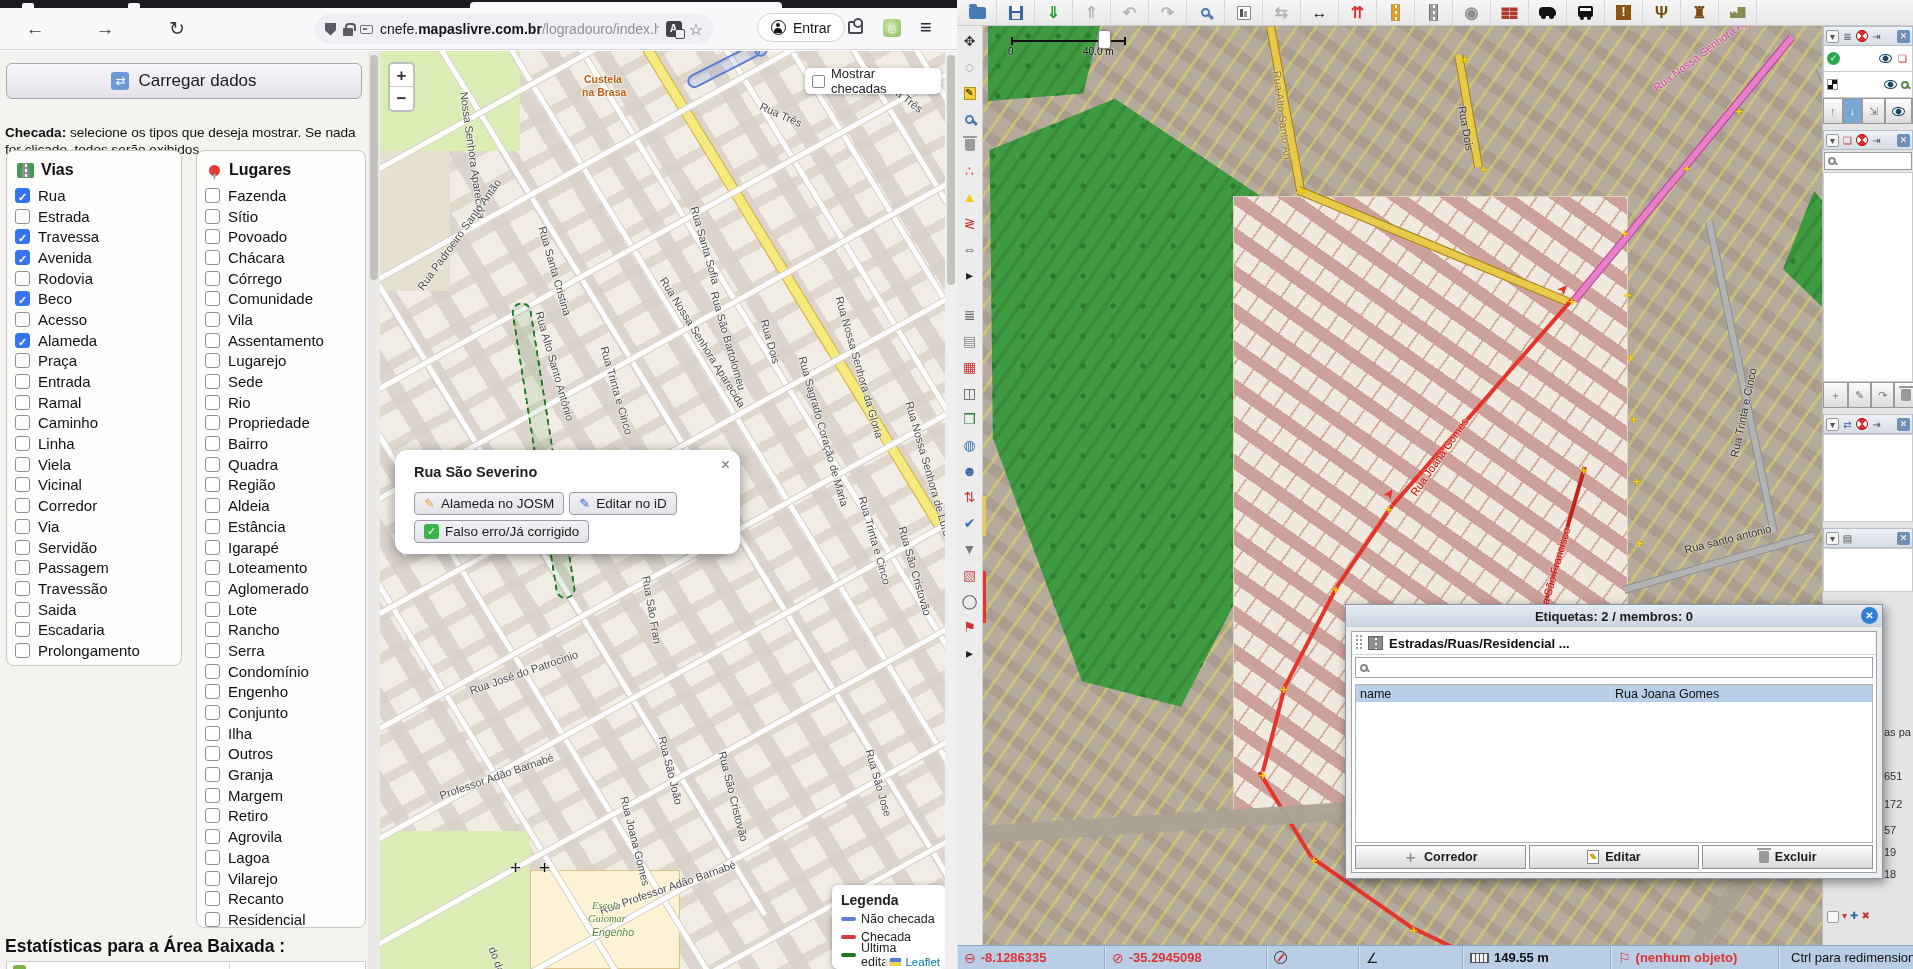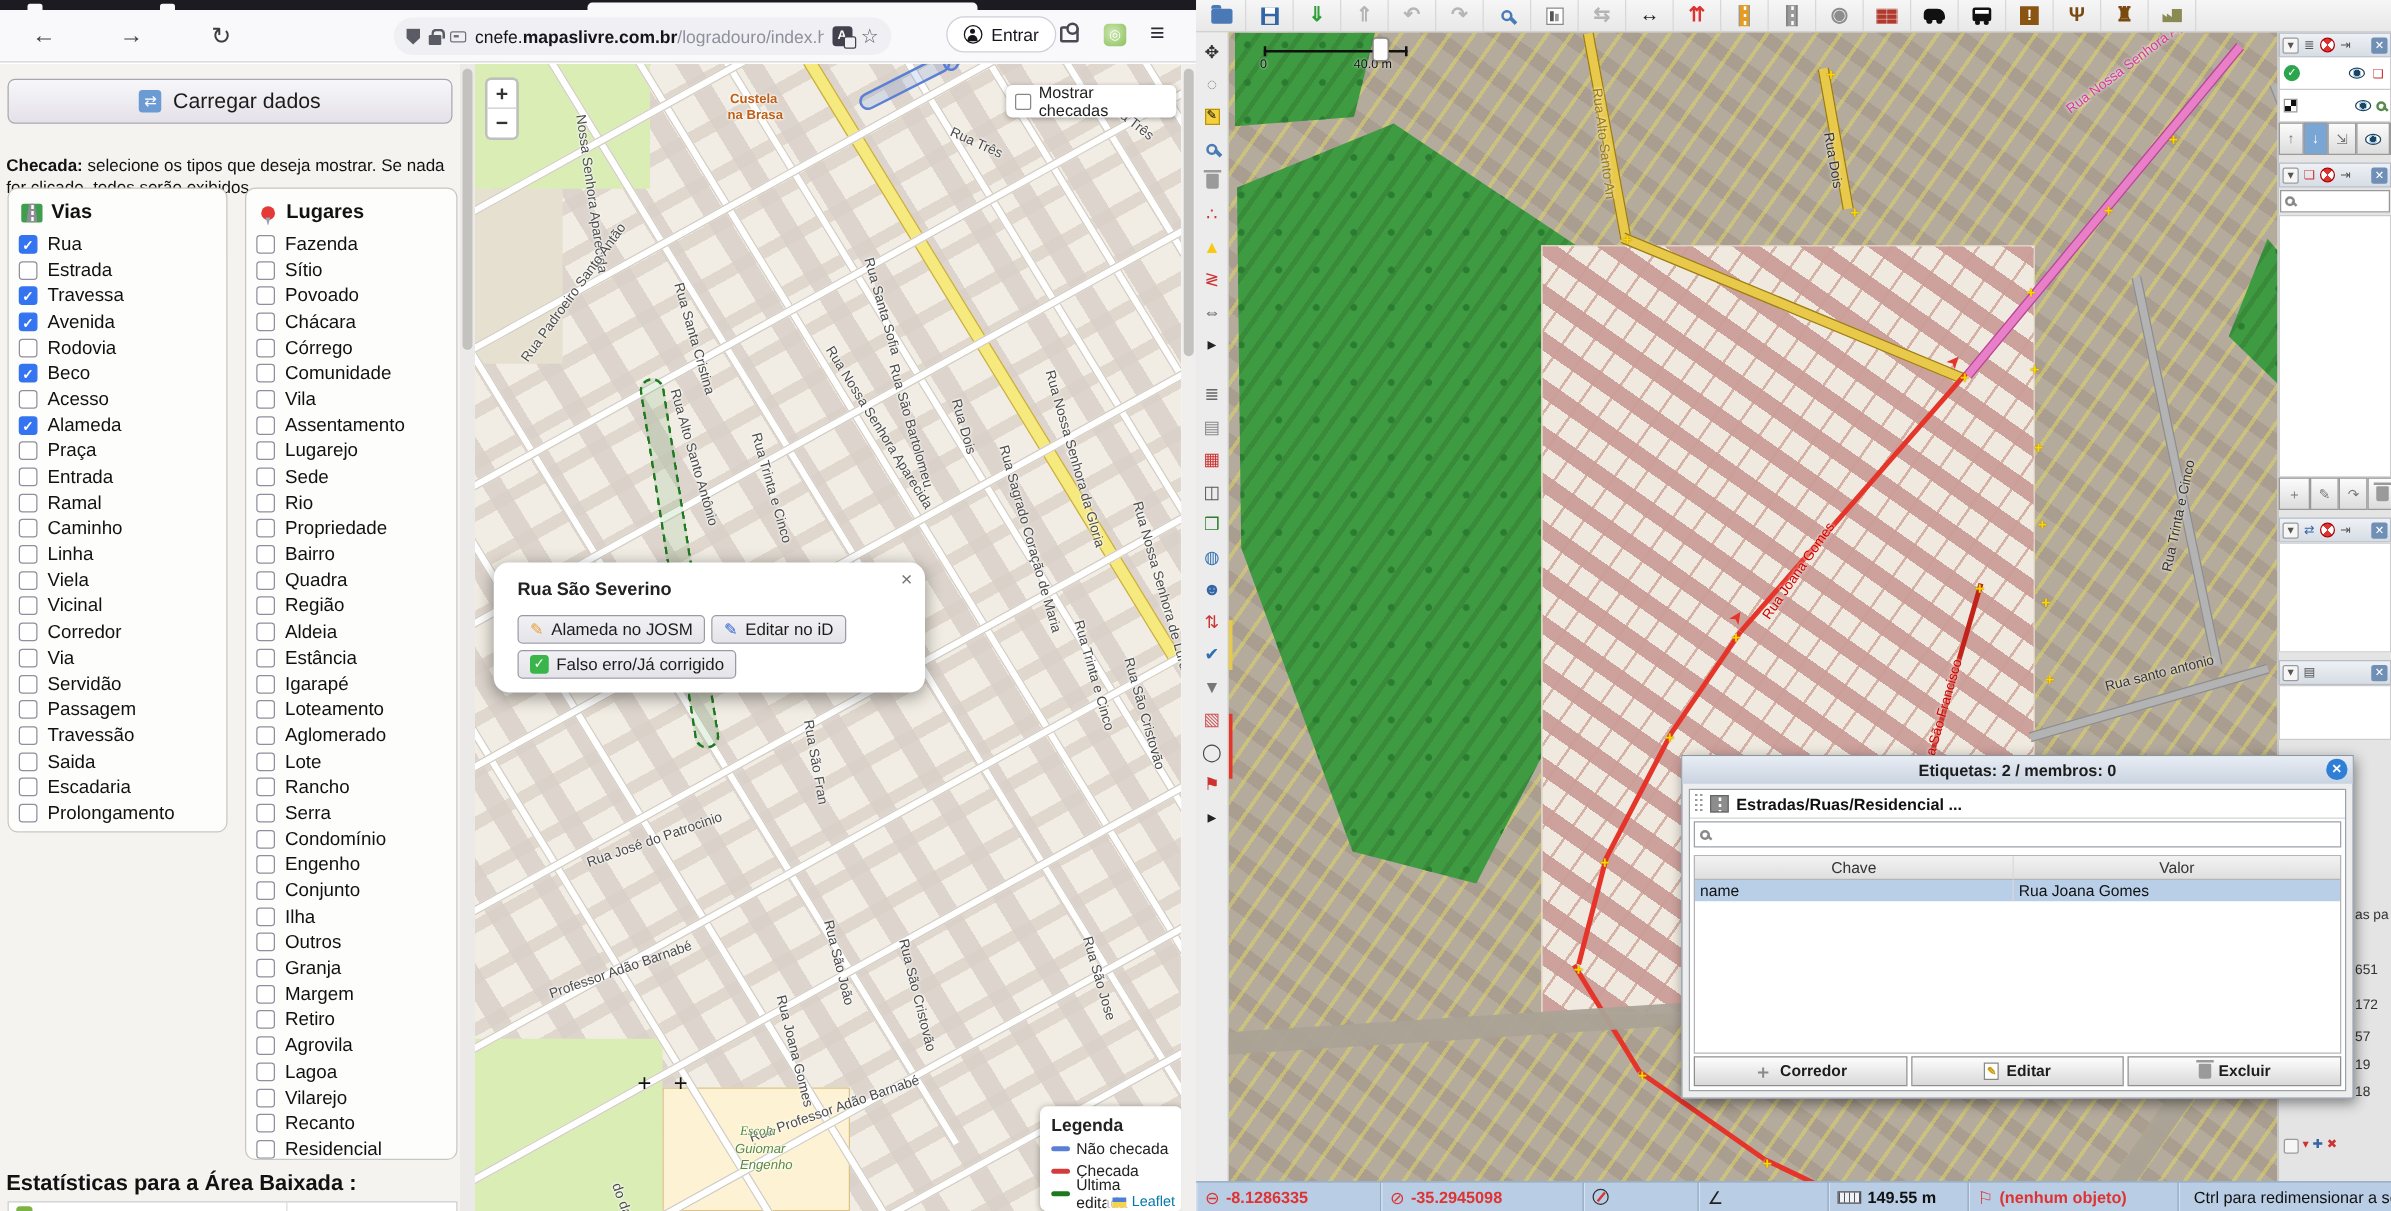--- a/index.html
+++ b/index.html
@@ -586,21 +586,21 @@
             <span class="mlab" style="position: absolute; left: 272px; top: 524px; transform: rotate(80deg); transform-origin: 0px 0px;">Rua São Fran</span>
             <span class="mlab" style="position: absolute; left: 288px; top: 684px; transform: rotate(76deg); transform-origin: 0px 0px;">Rua São João</span>
             <span class="mlab" style="position: absolute; left: 348px; top: 699px; transform: rotate(76deg); transform-origin: 0px 0px;">Rua São Cristovão</span>
             <span class="mlab" style="position: absolute; left: 250px; top: 744px; transform: rotate(76deg); transform-origin: 0px 0px;">Rua Joana Gomes</span>
             <span class="mlab" style="position: absolute; left: 88px; top: 634px; transform: rotate(-19deg); transform-origin: 0px 0px;">Rua José do Patrocinio</span>
             <span class="mlab" style="position: absolute; left: 58px; top: 739px; transform: rotate(-19deg); transform-origin: 0px 0px;">Professor Adão Barnabé</span>
             <span class="mlab" style="position: absolute; left: 218px; top: 854px; transform: rotate(-19deg); transform-origin: 0px 0px;">Rua Professor Adão Barnabé</span>
             <span class="mlab" style="position: absolute; left: 118px; top: 894px; transform: rotate(70deg); transform-origin: 0px 0px;">do da Silva</span>
             <span class="mlab" style="position: absolute; left: 495px; top: 697px; transform: rotate(74deg); transform-origin: 0px 0px;">Rua São Jose</span>
             <span class="mlab school" style="position: absolute; left: 212px; top: 849px; font-family: Liberation Serif, serif;">Escola</span>
-            <span class="mlab school" style="position: absolute; left: 208px; top: 862px;">Guiomar</span>
+            <span class="mlab school" style="position: absolute; left: 208px; top: 862px; font-family: Liberation Serif, serif;">Guiomar</span>
             <span class="mlab school" style="position: absolute; left: 212px; top: 875px;">Engenho</span>
         </div>
         <div>
           <span class="bplus" style="position: absolute; left: 130px; top: 806px;">+</span>
             <span class="bplus" style="position: absolute; left: 159px; top: 806px;">+</span>
         </div>
 
         <div class="zoomctl">
           <div>+</div>
           <div>−</div>
@@ -977,24 +977,20 @@
       <div class="dlg-inner">
         <div class="preset-row">
           <span class="drag-dots"></span>
           <span class="ic-preset"></span>
           <b>Estradas/Ruas/Residencial ...</b>
         </div>
         <div class="tsearch">
             <span class="ic-mag"></span>
           </div>
         <div class="ttable">
-          <div class="trow head">
-            <span class="tc k">Chave</span>
-            <span class="tc v">Valor</span>
-          </div>
           <div>
               <div class="trow sel">
                 <span class="tc k">name</span>
                 <span class="tc v">Rua Joana Gomes</span>
               </div>
           </div>
         </div>
         <div class="dlg-btns">
           <button class="dlg-btn">
               <span class="ic-plusg">＋</span>
@@ -1022,21 +1018,21 @@
           <span class="txt">-35.2945098</span>
         </div>
         <div class="seg s-compass" style="width: 92px;">
           <span class="gi"></span>
           <span class="txt"></span>
         </div>
         <div class="seg" style="width: 104px; color: rgb(34, 34, 34);">
           <span class="gi">∠</span>
           <span class="txt"></span>
         </div>
-        <div class="seg s-ruler" style="width: 112px;">
+        <div class="seg s-ruler" style="width: 148px;">
           <span class="gi"></span>
           <span class="txt">149.55 m</span>
         </div>
         <div class="seg" style="width: 168px; color: rgb(221, 51, 51);">
           <span class="gi">⚐</span>
           <span class="txt">(nenhum objeto)</span>
         </div>
         <div class="seg help">
           <span class="gi"></span>
           <span class="txt">Ctrl para redimensionar a seleção; ou alterar seleção</span>

